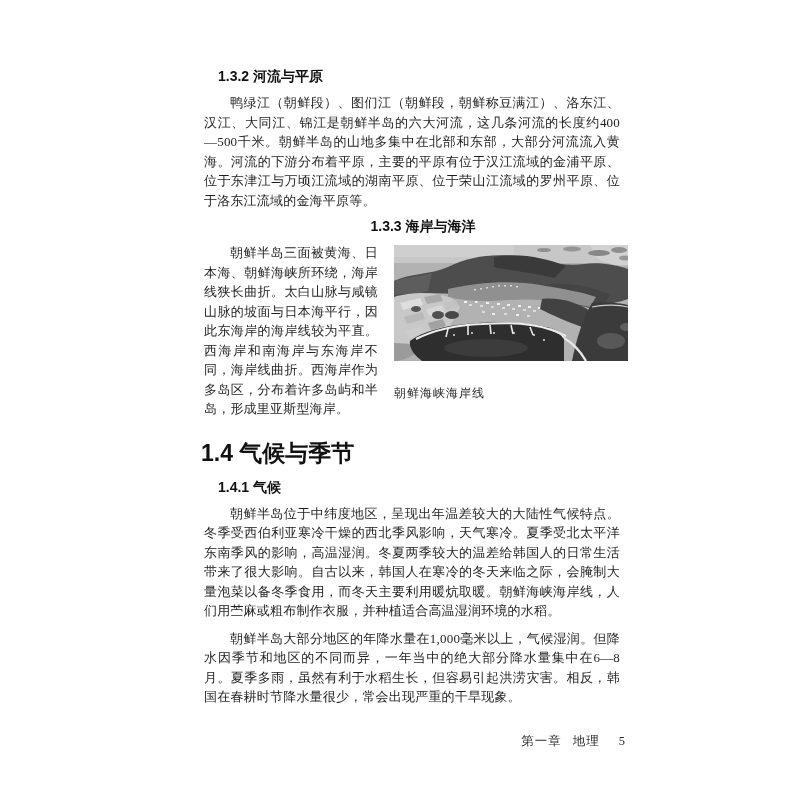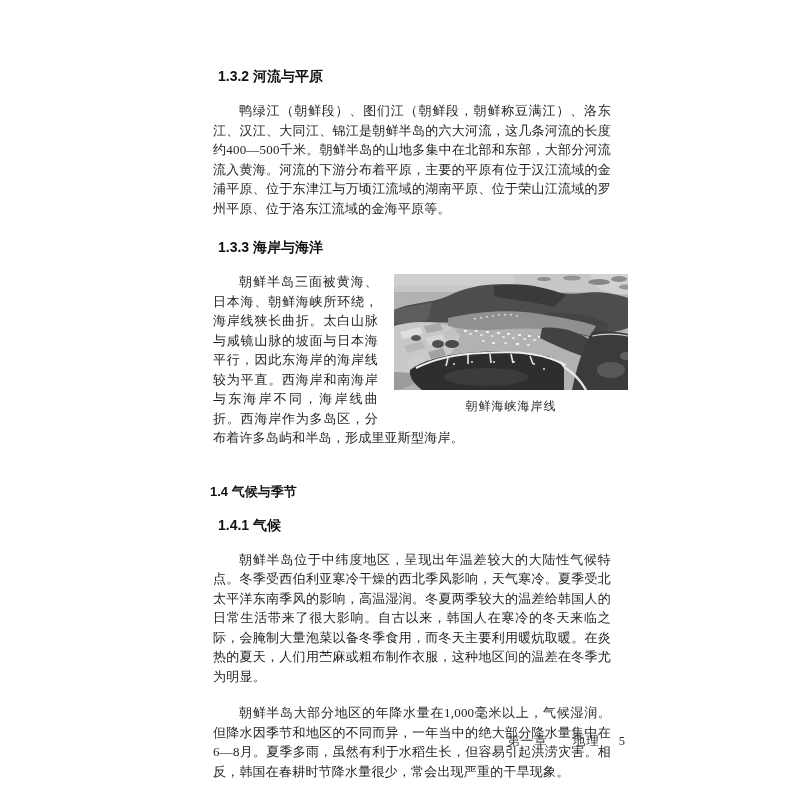--- a/index.html
+++ b/index.html
@@ -10,70 +10,70 @@
     font-family:"Liberation Serif","DejaVu Serif",serif;
     color:#1f1f1f;
     overflow:hidden;
   }
   .content{
     position:absolute;
     left:196px;top:68px;
     width:432px;
   }
   .content p{
-    margin:17px;
+    margin:8px;
     font-size:13px;
     line-height:19.5px;
     text-align:justify;
     text-indent:2em;
     letter-spacing:0.2px;
   }
   h2,h3{
     font-family:"Liberation Sans","DejaVu Sans",sans-serif;
     font-weight:bold;
     color:#111;
   }
   h3.sub{
     font-size:14px;
     margin:0 0 9px 0;
     padding-left:22px;
     line-height:16px;
   }
-  h3.sub.mid{margin-top:21px;}
+  h3.sub.mid{margin-top:8px;text-align:center;}
   h2.main{
-    font-size:13px;
-    margin:17px 0 11px 14px;
+    font-size:23px;
+    margin:17px 0 11px 5px;
     line-height:19px;
     clear:both;
   }
   .wrap{margin-top:0;}
   .wrap:after{content:"";display:block;clear:both;}
   figure.photo{
     float:right;
     width:234px;
     margin:2px 0 4px 16px;
     padding:0;
   }
   figure.photo svg{display:block;}
   figure.photo figcaption{
-    text-align:center;
+    text-align:left;
     font-size:12px;
-    margin-top:8px;
+    margin-top:24px;
     color:#1f1f1f;
     letter-spacing:1px;
   }
   .footer{
     position:absolute;
     right:175px;
     bottom:50px;
     font-size:12.5px;
     color:#2c2c2c;
     letter-spacing:1px;
   }
-  .footer .sec{margin-left:25px;font-family:Liberation Mono, monospace;}
+  .footer .sec{margin-left:11px;font-family:Liberation Mono, monospace;}
   .footer .num{margin-left:19px;letter-spacing:0;}
 </style>
 </head>
 <body>
 
 <div class="page">
   <div class="content">
 
     <h3 class="sub">1.3.2 河流与平原</h3>
     <p>鸭绿江（朝鲜段）、图们江（朝鲜段，朝鲜称豆满江）、洛东江、汉江、大同江、锦江是朝鲜半岛的六大河流，这几条河流的长度约400—500千米。朝鲜半岛的山地多集中在北部和东部，大部分河流流入黄海。河流的下游分布着平原，主要的平原有位于汉江流域的金浦平原、位于东津江与万顷江流域的湖南平原、位于荣山江流域的罗州平原、位于洛东江流域的金海平原等。</p>
@@ -169,20 +169,20 @@
               <circle cx="150" cy="95" r="0.9"></circle>
           </g>
         </svg>
         <figcaption>朝鲜海峡海岸线</figcaption>
       </figure>
       <p>朝鲜半岛三面被黄海、日本海、朝鲜海峡所环绕，海岸线狭长曲折。太白山脉与咸镜山脉的坡面与日本海平行，因此东海岸的海岸线较为平直。西海岸和南海岸与东海岸不同，海岸线曲折。西海岸作为多岛区，分布着许多岛屿和半岛，形成里亚斯型海岸。</p>
     </div>
 
     <h2 class="main">1.4 气候与季节</h2>
     <h3 class="sub" style="margin-top:16px;">1.4.1 气候</h3>
-    <p>朝鲜半岛位于中纬度地区，呈现出年温差较大的大陆性气候特点。冬季受西伯利亚寒冷干燥的西北季风影响，天气寒冷。夏季受北太平洋东南季风的影响，高温湿润。冬夏两季较大的温差给韩国人的日常生活带来了很大影响。自古以来，韩国人在寒冷的冬天来临之际，会腌制大量泡菜以备冬季食用，而冬天主要利用暖炕取暖。在炎热的夏天，人们用苎麻或粗布制作衣服，这种地区间的温差在冬季尤为明显。</p>
+    <p>朝鲜半岛位于中纬度地区，呈现出年温差较大的大陆性气候特点。冬季受西伯利亚寒冷干燥的西北季风影响，天气寒冷。夏季受北太平洋东南季风的影响，高温湿润。冬夏两季较大的温差给韩国人的日常生活带来了很大影响。自古以来，韩国人在寒冷的冬天来临之际，会腌制大量泡菜以备冬季食用，而冬天主要利用暖炕取暖。朝鲜海峡海岸线，人们用苎麻或粗布制作衣服，并种植适合高温湿润环境的水稻。</p>
     <p>朝鲜半岛大部分地区的年降水量在1,000毫米以上，气候湿润。但降水因季节和地区的不同而异，一年当中的绝大部分降水量集中在6—8月。夏季多雨，虽然有利于水稻生长，但容易引起洪涝灾害。相反，韩国在春耕时节降水量很少，常会出现严重的干旱现象。</p>
   </div>
 
   <div class="footer">
     <span>第一章</span><span class="sec">地理</span><span class="num">5</span>
   </div>
 </div>
 
 </body></html>

